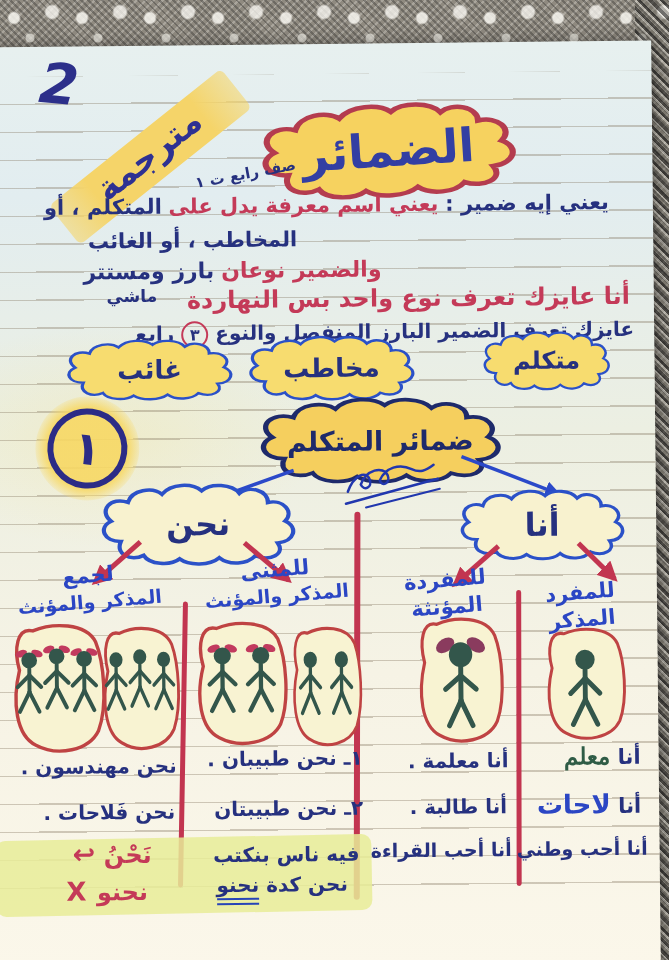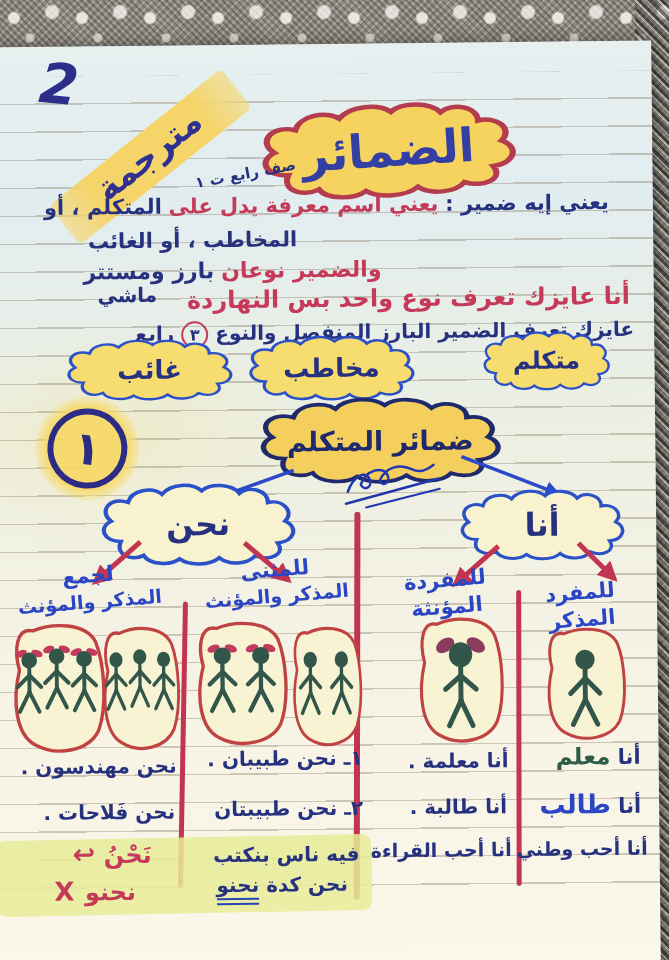--- a/index.html
+++ b/index.html
@@ -29,21 +29,21 @@
     box-shadow:0 0 16px rgba(0,0,0,.4); }
   .page::before { content:""; position:absolute; left:0; right:0; top:30px; bottom:74px;
     background:repeating-linear-gradient(to bottom, transparent 0 26.5px, rgba(125,110,88,.35) 26.5px 28px);
     pointer-events:none; }
 
   .abs { position:absolute; }
   .rtl { direction:rtl; unicode-bidi:isolate; white-space:nowrap; }
   .navy { color:#26317f; }
   .red  { color:#c43a58; }
   .royal{ color:#2b46c4; }
-  .green{ color:#2f5c46; }
+  .green{ color:#2f5c46;font-family:Liberation Serif, serif; }
   .bold { font-weight:bold; }
 
   .corner-num { font-size:56px; font-weight:bold; font-style:italic; color:#2c2f8a;
     transform:rotate(6deg); line-height:1; }
   .overlay-word { background:linear-gradient(90deg, rgba(246,212,98,.55), #f5d469 20%, #f5d469 80%, rgba(246,212,98,.55));
     color:#2e3192; font-size:34px; font-weight:bold; text-align:center;
     padding:2px 14px 8px; border-radius:6px; transform:rotate(-38deg); }
   .subtitle { font-size:15px; font-weight:bold; color:#26317f; transform:rotate(-10deg); }
 
   .cloud { position:absolute; }
@@ -63,21 +63,21 @@
     font-size:46px; font-weight:bold; color:#2c2c86; transform:rotate(8deg); }
 
   .vline { background:#c23550; border-radius:3px; }
 
   .col-header { text-align:center; font-weight:bold; color:#2b46c4; line-height:1.3;
     transform:rotate(-4deg); }
 
   .sent { font-weight:bold; }
   .dbl-u { border-bottom:7px double #2744b8; padding-bottom:1px; }
   .band { background:rgba(231,236,152,.85); border-radius:10px; transform:rotate(-.5deg); }
-  .aside-word { font-size:20px; color:#26317f; margin-inline-start:22px;
+  .aside-word { font-size:17px; color:#26317f; margin-inline-start:22px;
     display:inline-block; transform:translateY(-7px); }
   .figsvg { position:absolute; inset:0; width:100%; height:100%; }
 </style>
 </head>
 <body>
 
 <svg width="0" height="0" style="position:absolute">
   <defs>
     <marker id="mblue" viewBox="0 0 10 10" refX="8" refY="5" markerWidth="4.5" markerHeight="4.5" orient="auto-start-reverse">
       <path d="M0 0 L10 5 L0 10 z" fill="#2b49c9"></path>
@@ -290,35 +290,35 @@
     <div class="abs band" style="left:0; top:792px; width:376px; height:76px;"></div>
 
     <div class="abs rtl sent" style="right:18px; top:702px; font-size:21px;">
       <span class="navy">أنا </span><span class="green" style="font-size:23px;">معلم</span>
     </div>
     <div class="abs rtl sent navy" style="right:150px; top:706px; font-size:20px;">أنا معلمة .</div>
     <div class="abs rtl sent navy" style="right:296px; top:702px; font-size:20px;">١ـ نحن طبيبان .</div>
     <div class="abs rtl sent navy" style="right:482px; top:708px; font-size:20px;">نحن مهندسون .</div>
 
     <div class="abs rtl sent" style="right:18px; top:748px; font-size:21px;">
-      <span class="navy">أنا </span><span class="royal" style="font-size:26px;">طالب</span>
+      <span class="navy">أنا </span><span class="royal" style="font-size:26px;">لاحات</span>
     </div>
     <div class="abs rtl sent navy" style="right:152px; top:752px; font-size:20px;">أنا طالبة .</div>
     <div class="abs rtl sent navy" style="right:296px; top:752px; font-size:20px;">٢ـ نحن طبيبتان</div>
     <div class="abs rtl sent navy" style="right:484px; top:754px; font-size:20px;">نحن فَلاحات .</div>
 
     <div class="abs rtl sent navy" style="right:12px; top:796px; font-size:19px;">أنا أحب وطني</div>
     <div class="abs rtl sent navy" style="right:148px; top:796px; font-size:19px;">أنا أحب القراءة</div>
     <div class="abs rtl sent navy" style="right:300px; top:798px; font-size:20px;">فيه ناس بنكتب</div>
     <div class="abs rtl sent navy" style="right:312px; top:828px; font-size:20px;">
       <span>نحن كدة </span><span class="dbl-u">نحنو</span>
     </div>
     <div class="abs rtl sent red" style="right:508px; top:792px; font-size:24px;">
       <span>نَحْنُ</span>
       <span style="font-size:27px;">↩</span>
     </div>
-    <div class="abs rtl sent red" style="right:524px; top:830px; font-size:24px;">
+    <div class="abs rtl sent red" style="right:512px; top:830px; font-size:24px;">
       <span>نحنو</span>
       <span style="font-size:26px; letter-spacing:2px;">X</span>
     </div>
 
   </div>
 </div>
 
 </body></html>

